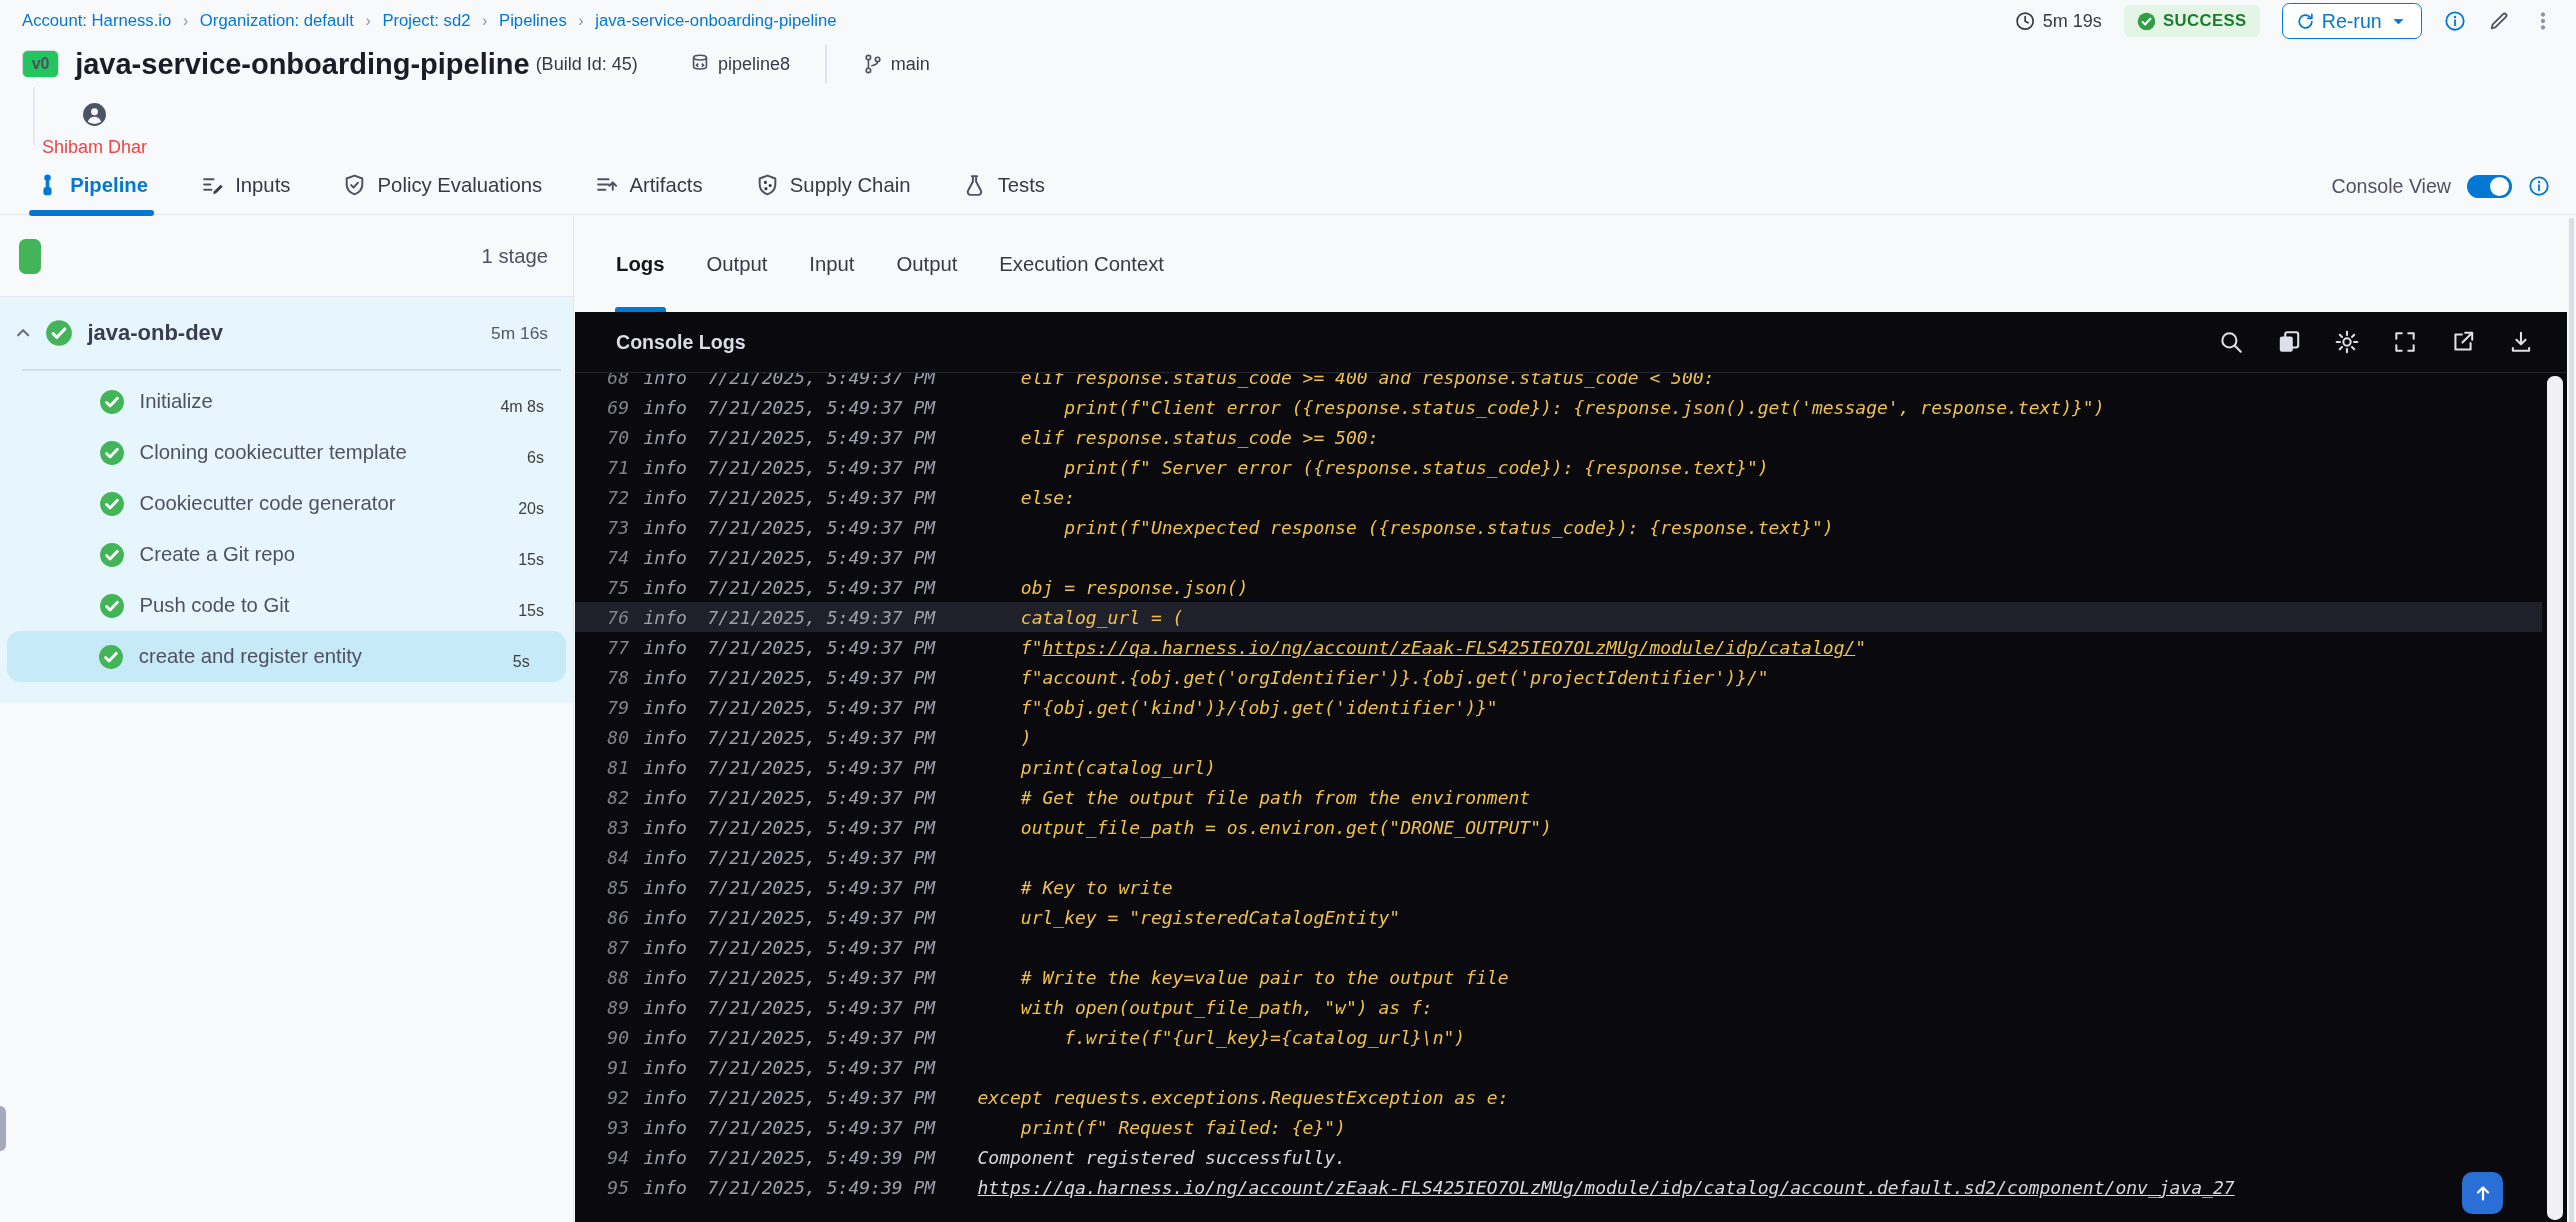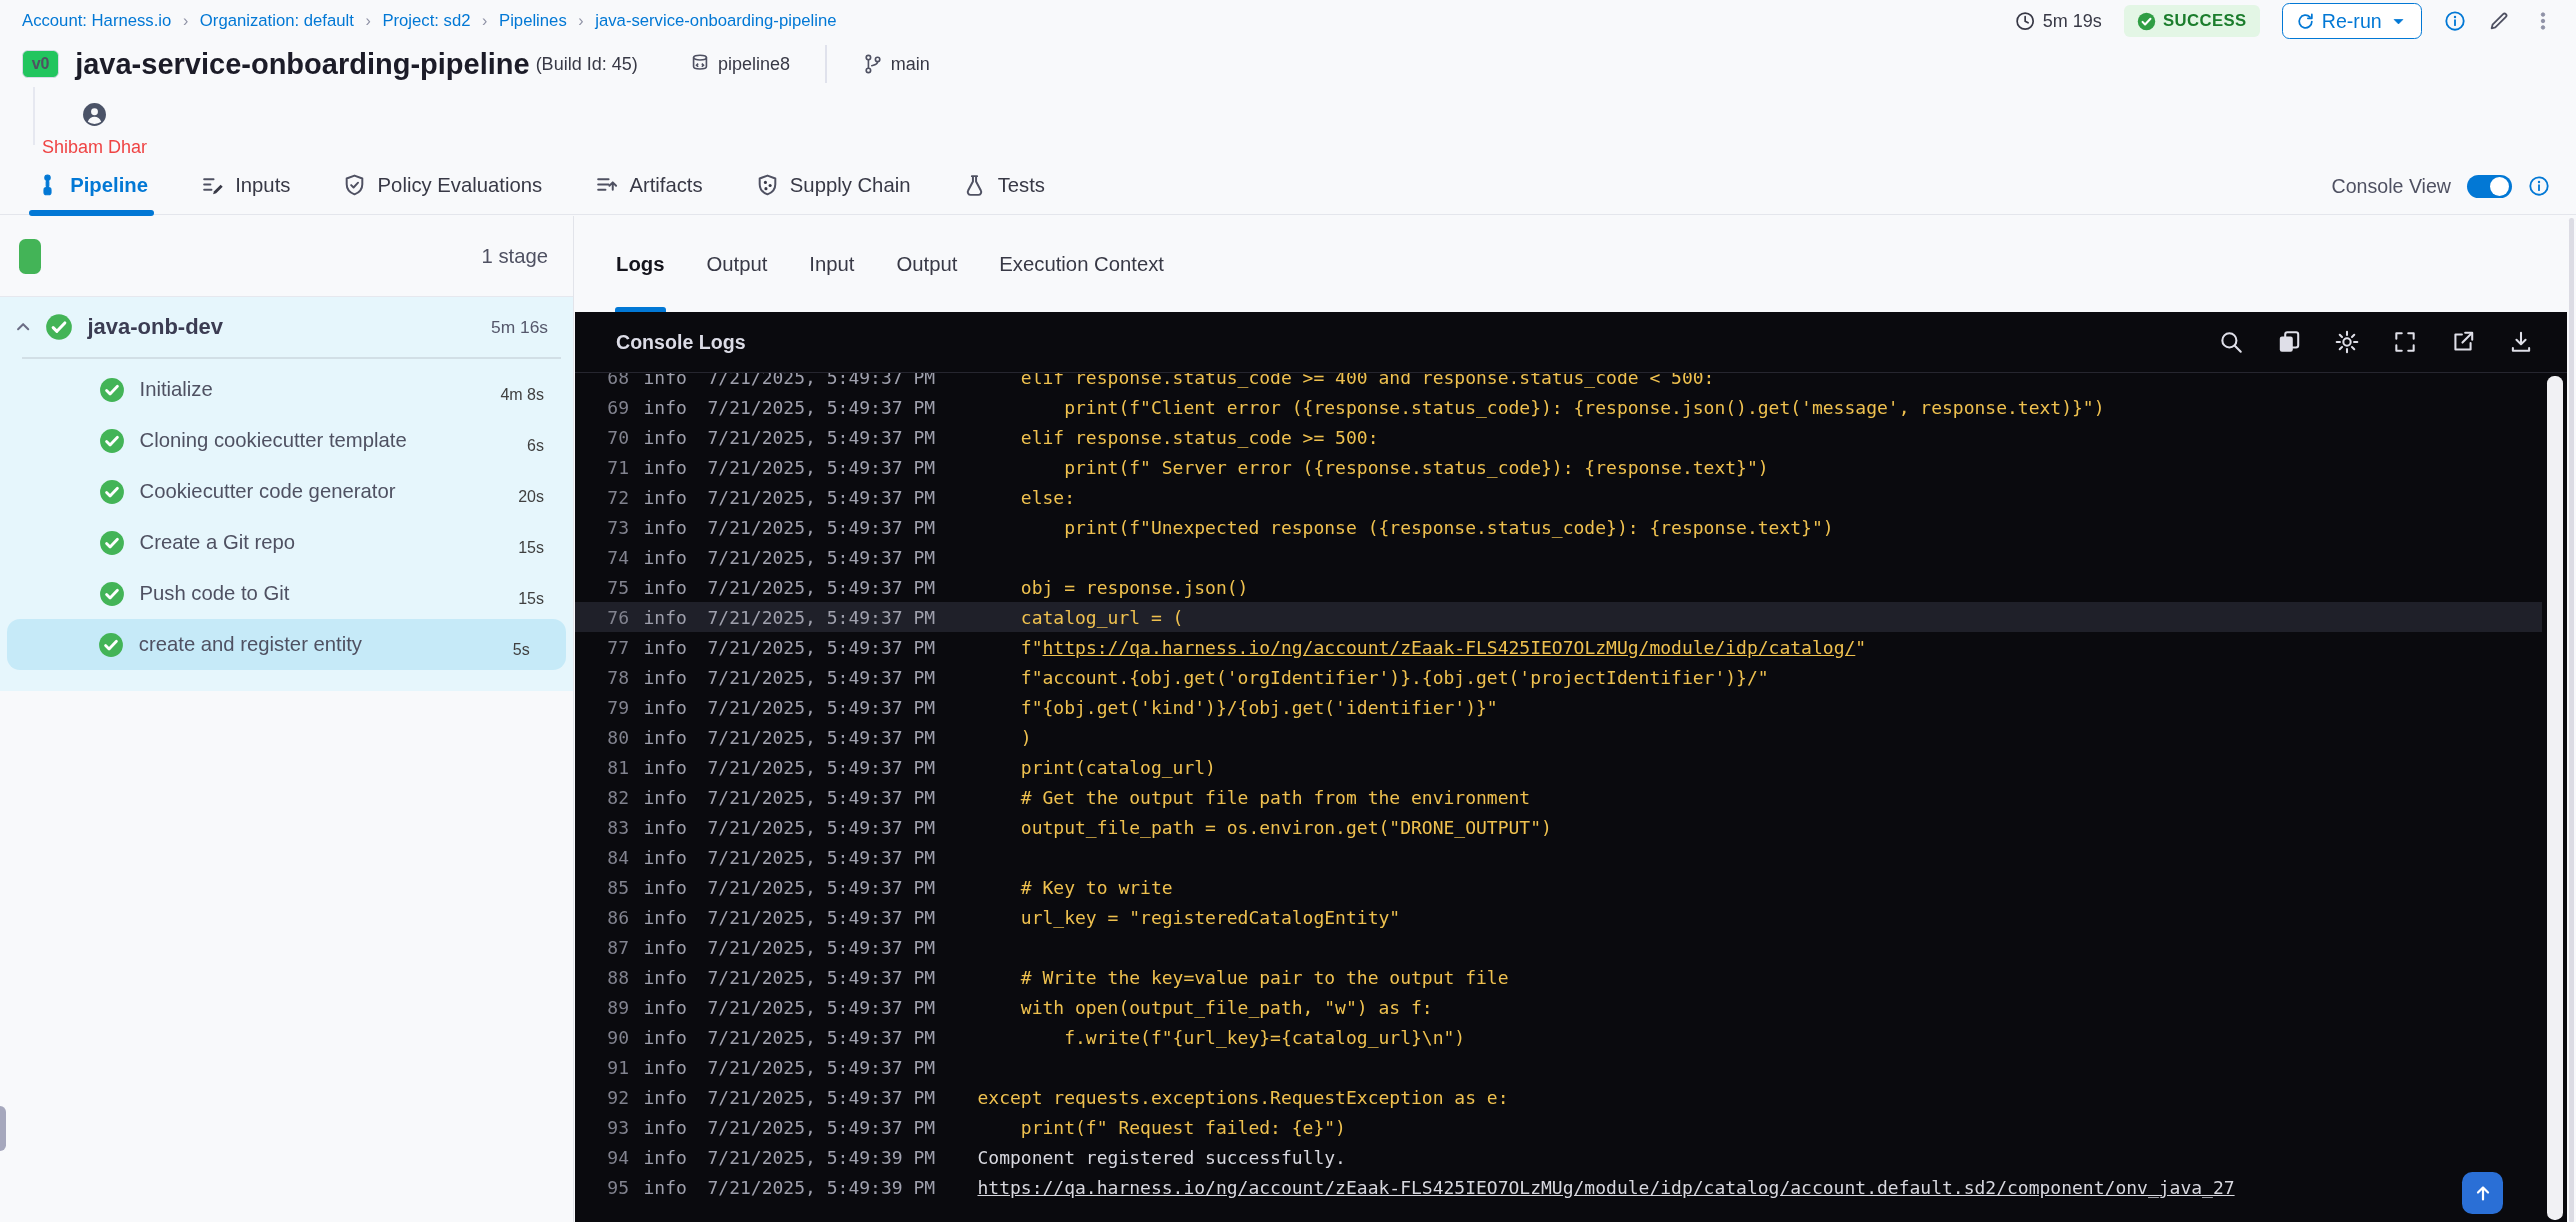--- a/index.html
+++ b/index.html
@@ -50,21 +50,21 @@
   .toggle { width:45px; height:23px; border-radius:11.6px; background:#0278d5; position:relative; cursor:pointer; }
   .toggle::after { content:''; position:absolute; right:2.9px; top:2.2px; width:19px; height:19px; border-radius:50%; background:#fff; }
   .console-view-cluster .icon-plain svg { width:22px; height:22px; }
 
   
   .sidebar { position:absolute; top:216px; left:0; width:574px; bottom:0; border-right:1.5px solid #e2e4ea; }
   .sidebar-head { height:81px; position:relative; border-bottom:1.5px solid #e6e8ee; }
   .stage-square { position:absolute; left:19px; top:23px; width:22px; height:35px; border-radius:6.5px; background:#43b457; }
   .stage-count { position:absolute; right:25px; top:50%; transform:translateY(-50%); font-size:20.3px; color:#4f5162; }
   .stage-block { background:#e6f6fc; padding-bottom:20.3px; }
-  .stage-row { height:60px; display:flex; align-items:center; padding:0 25px 0 13px; cursor:pointer; }
+  .stage-row { height:72px; display:flex; align-items:center; padding:0 25px 0 13px; cursor:pointer; }
   .stage-row .chev svg { width:20.3px; height:20.3px; }
   .stage-row .check svg { width:28px; height:28px; margin-left:11.6px; }
   .stage-name { font-size:22px; font-weight:600; color:#3b3c52; flex:1; margin-left:14.5px; }
   .stage-duration { font-size:17.4px; color:#55576b; }
   .stage-sep { height:1.5px; background:#c8d3da; margin:0 11.6px 5.8px 22px; opacity:.65; }
   .step-row { height:51px; display:flex; align-items:center; padding-left:99px; padding-right:29px; cursor:pointer; }
   .step-row .check svg { width:26px; height:26px; }
   .step-name { font-size:20.3px; color:#4f5162; flex:1; margin-left:14.5px; }
   .step-duration { font-size:16px; color:#404040;margin-top:11px; }
   .step-row.selected { background:#c6eaf8; border-radius:13px; margin:0 7.3px; padding-left:91px; padding-right:36px; }
@@ -76,21 +76,21 @@
   .log-tab.active { font-weight:bold; color:#14141c; }
   .log-tab.active::after { content:''; position:absolute; left:-1.5px; right:-1.5px; bottom:0; height:5.1px; background:#0278d5; border-radius:2.9px 2.9px 0 0; }
   .console { position:absolute; top:96px; left:0; right:8.7px; bottom:0; background:#0a0a0e; }
   .console-head { height:61px; display:flex; align-items:center; justify-content:space-between; padding:0 33px 0 41px; border-bottom:0.7px solid #26262f; position:relative; z-index:3; background:#0a0a0e; }
   .console-title { color:#dcdce6; font-size:19.6px; font-weight:600; }
   .console-icons { display:flex; align-items:center; gap:32px; color:#dfdfe8; }
   .console-icons .cicon { cursor:pointer; }
   .console-icons svg { width:26px; height:26px; stroke:#dfdfe8; }
   .log-viewport { position:absolute; top:61px; left:0; right:25px; bottom:0; overflow:hidden; }
   .log-list { margin-top:-11px; }
-  .log-row { height:30px; display:flex; align-items:center; font-family:"DejaVu Sans Mono", monospace; font-size:18px; white-space:pre; }
+  .log-row { height:30px; display:flex; align-items:center; font-family:"DejaVu Sans Mono", monospace; font-size:18px; white-space:pre;font-style:italic; }
   .log-row.hl { background:#1f2029; }
   .col-n { width:54px; text-align:right; color:#82838f; flex:none; }
   .col-level { width:42px; margin-left:14.5px; color:#9fa0ad; flex:none; }
   .col-ts { width:232px; margin-left:22px; color:#9fa0ad; flex:none; }
   .col-msg { margin-left:38px; color:#efc14f; }
   .log-row.plain .col-msg { color:#d8d8df; }
   .log-link { color:inherit; text-decoration:underline; cursor:pointer; }
   .console-scrollbar { position:absolute; top:61px; right:0; width:25px; bottom:0; }
   .console-thumb { position:absolute; left:4.4px; right:4.4px; top:2.9px; bottom:2.9px; background:#f1f1f4; border-radius:7.3px; cursor:pointer; }
   .scroll-top-btn { position:absolute; right:64px; bottom:8.7px; width:41px; height:42px; border-radius:10.2px; background:#2a6fd6; display:flex; align-items:center; justify-content:center; cursor:pointer; }

